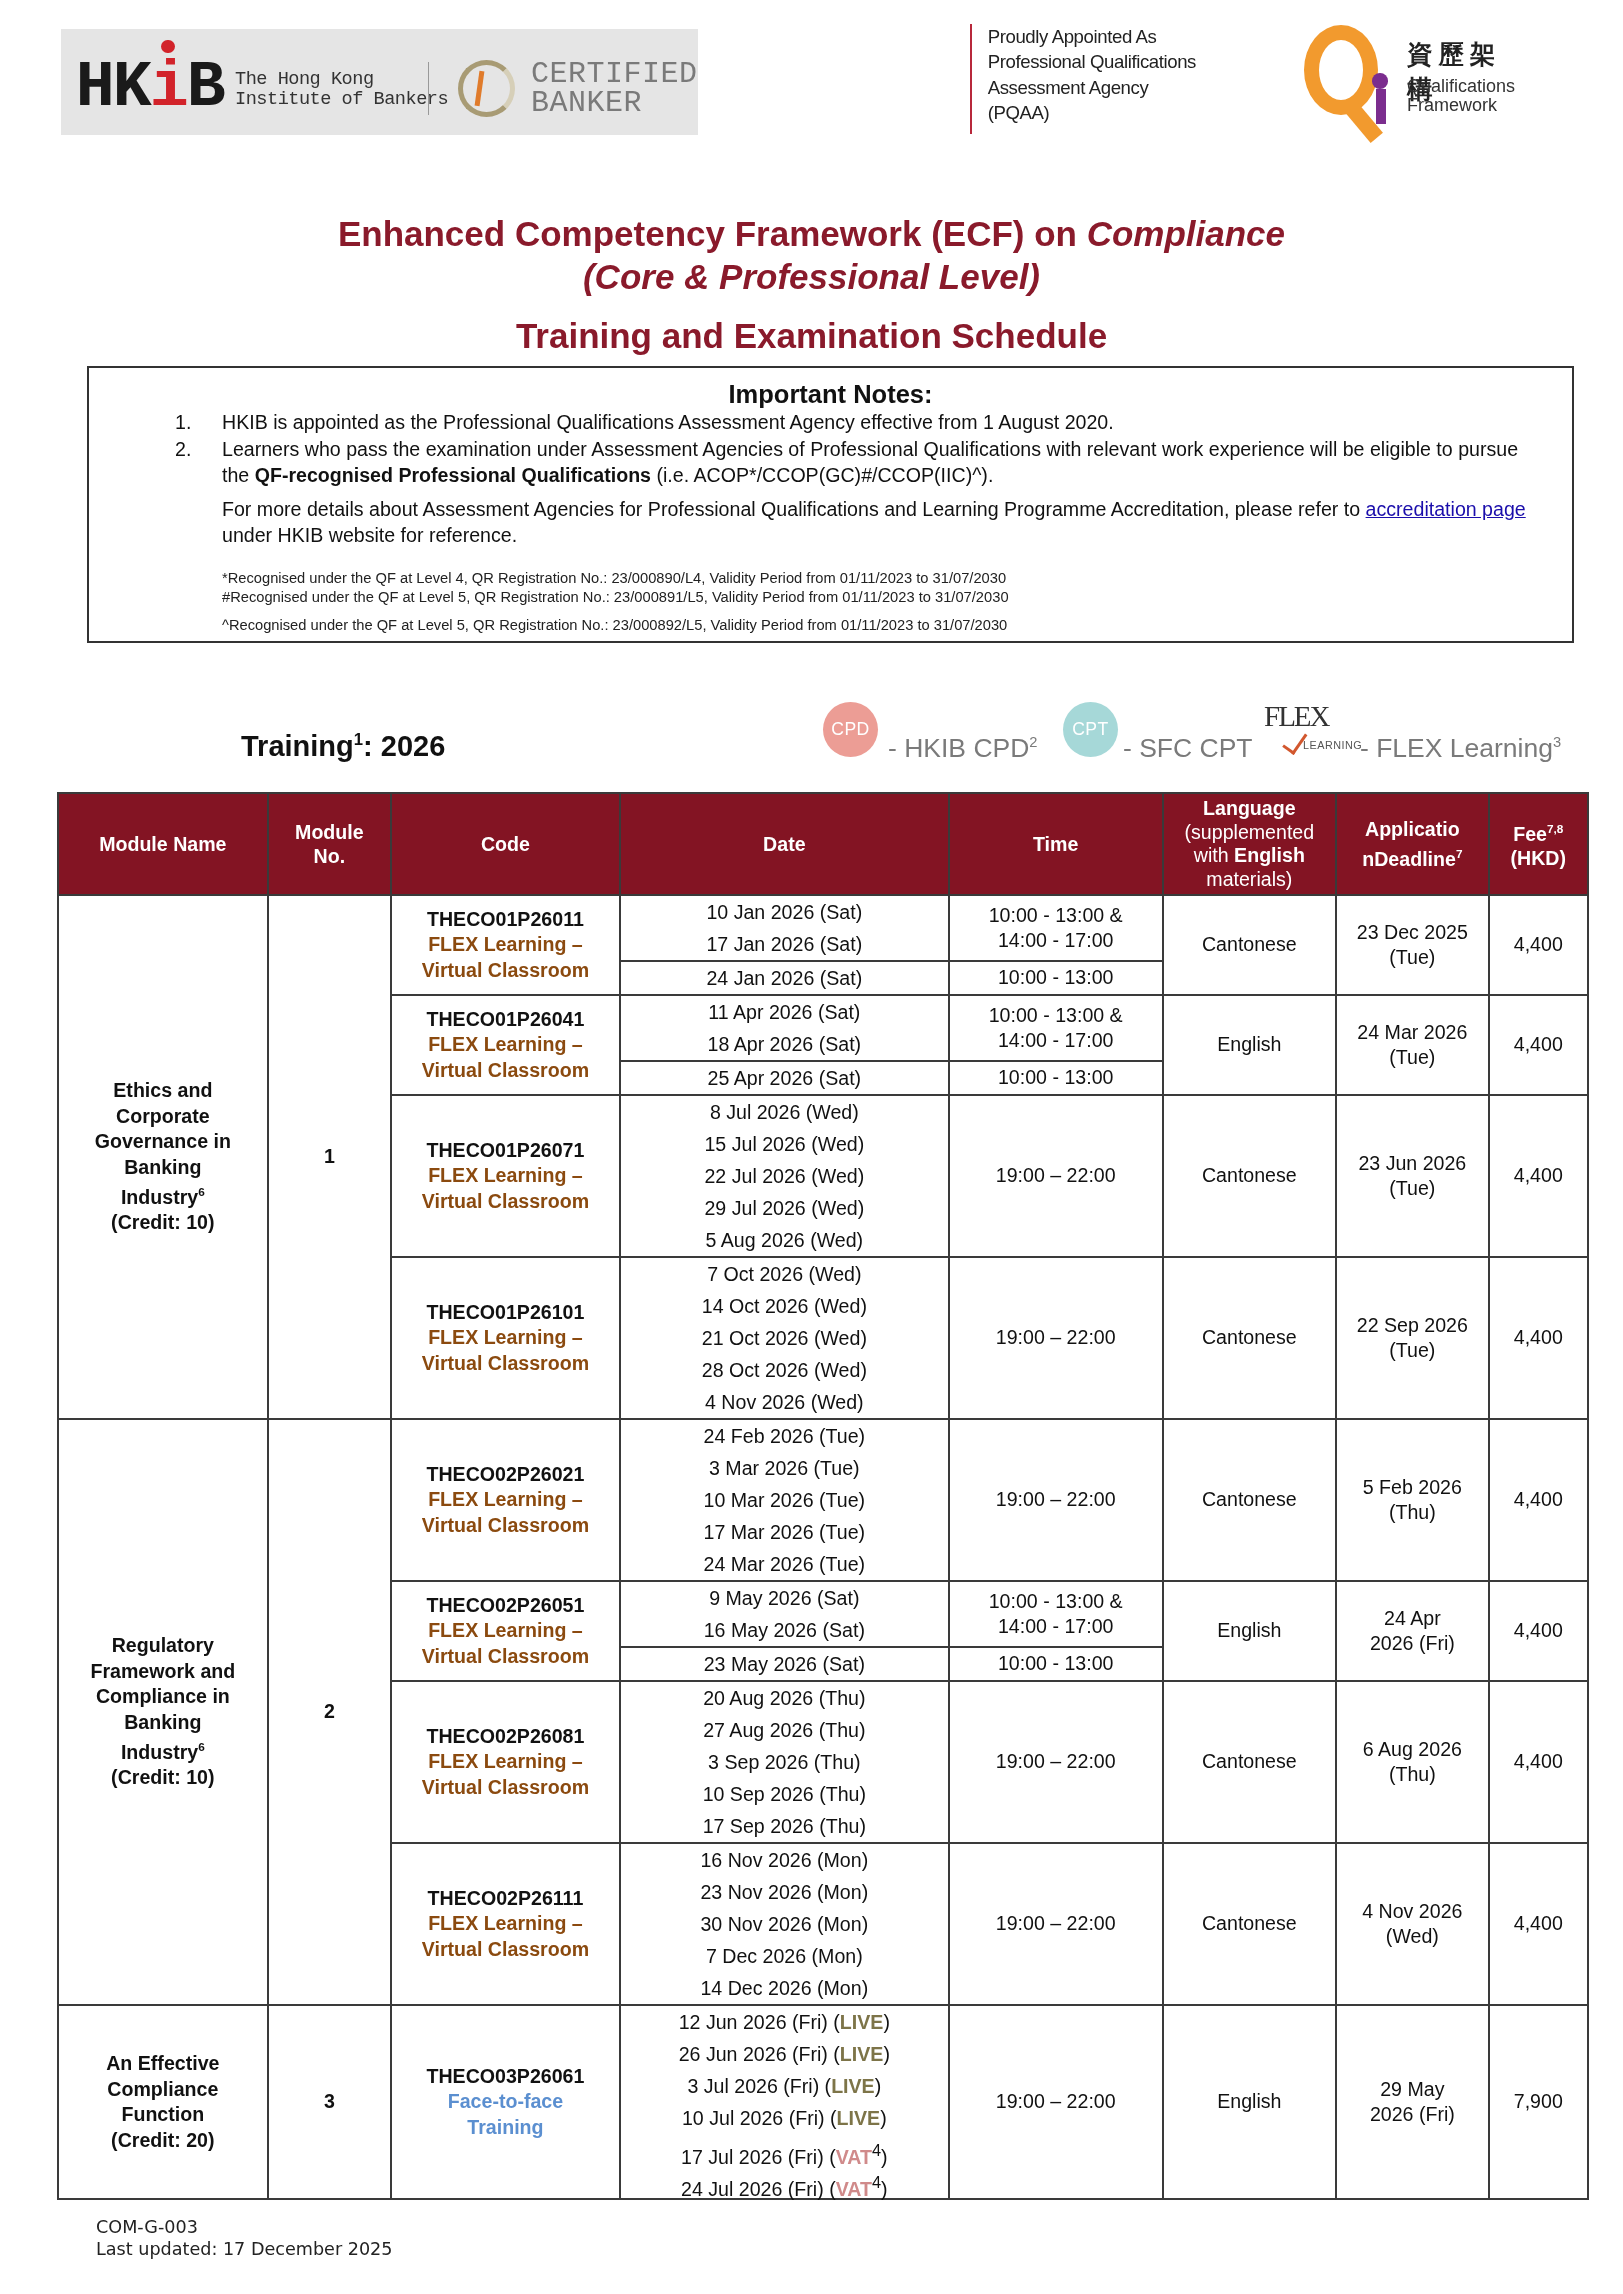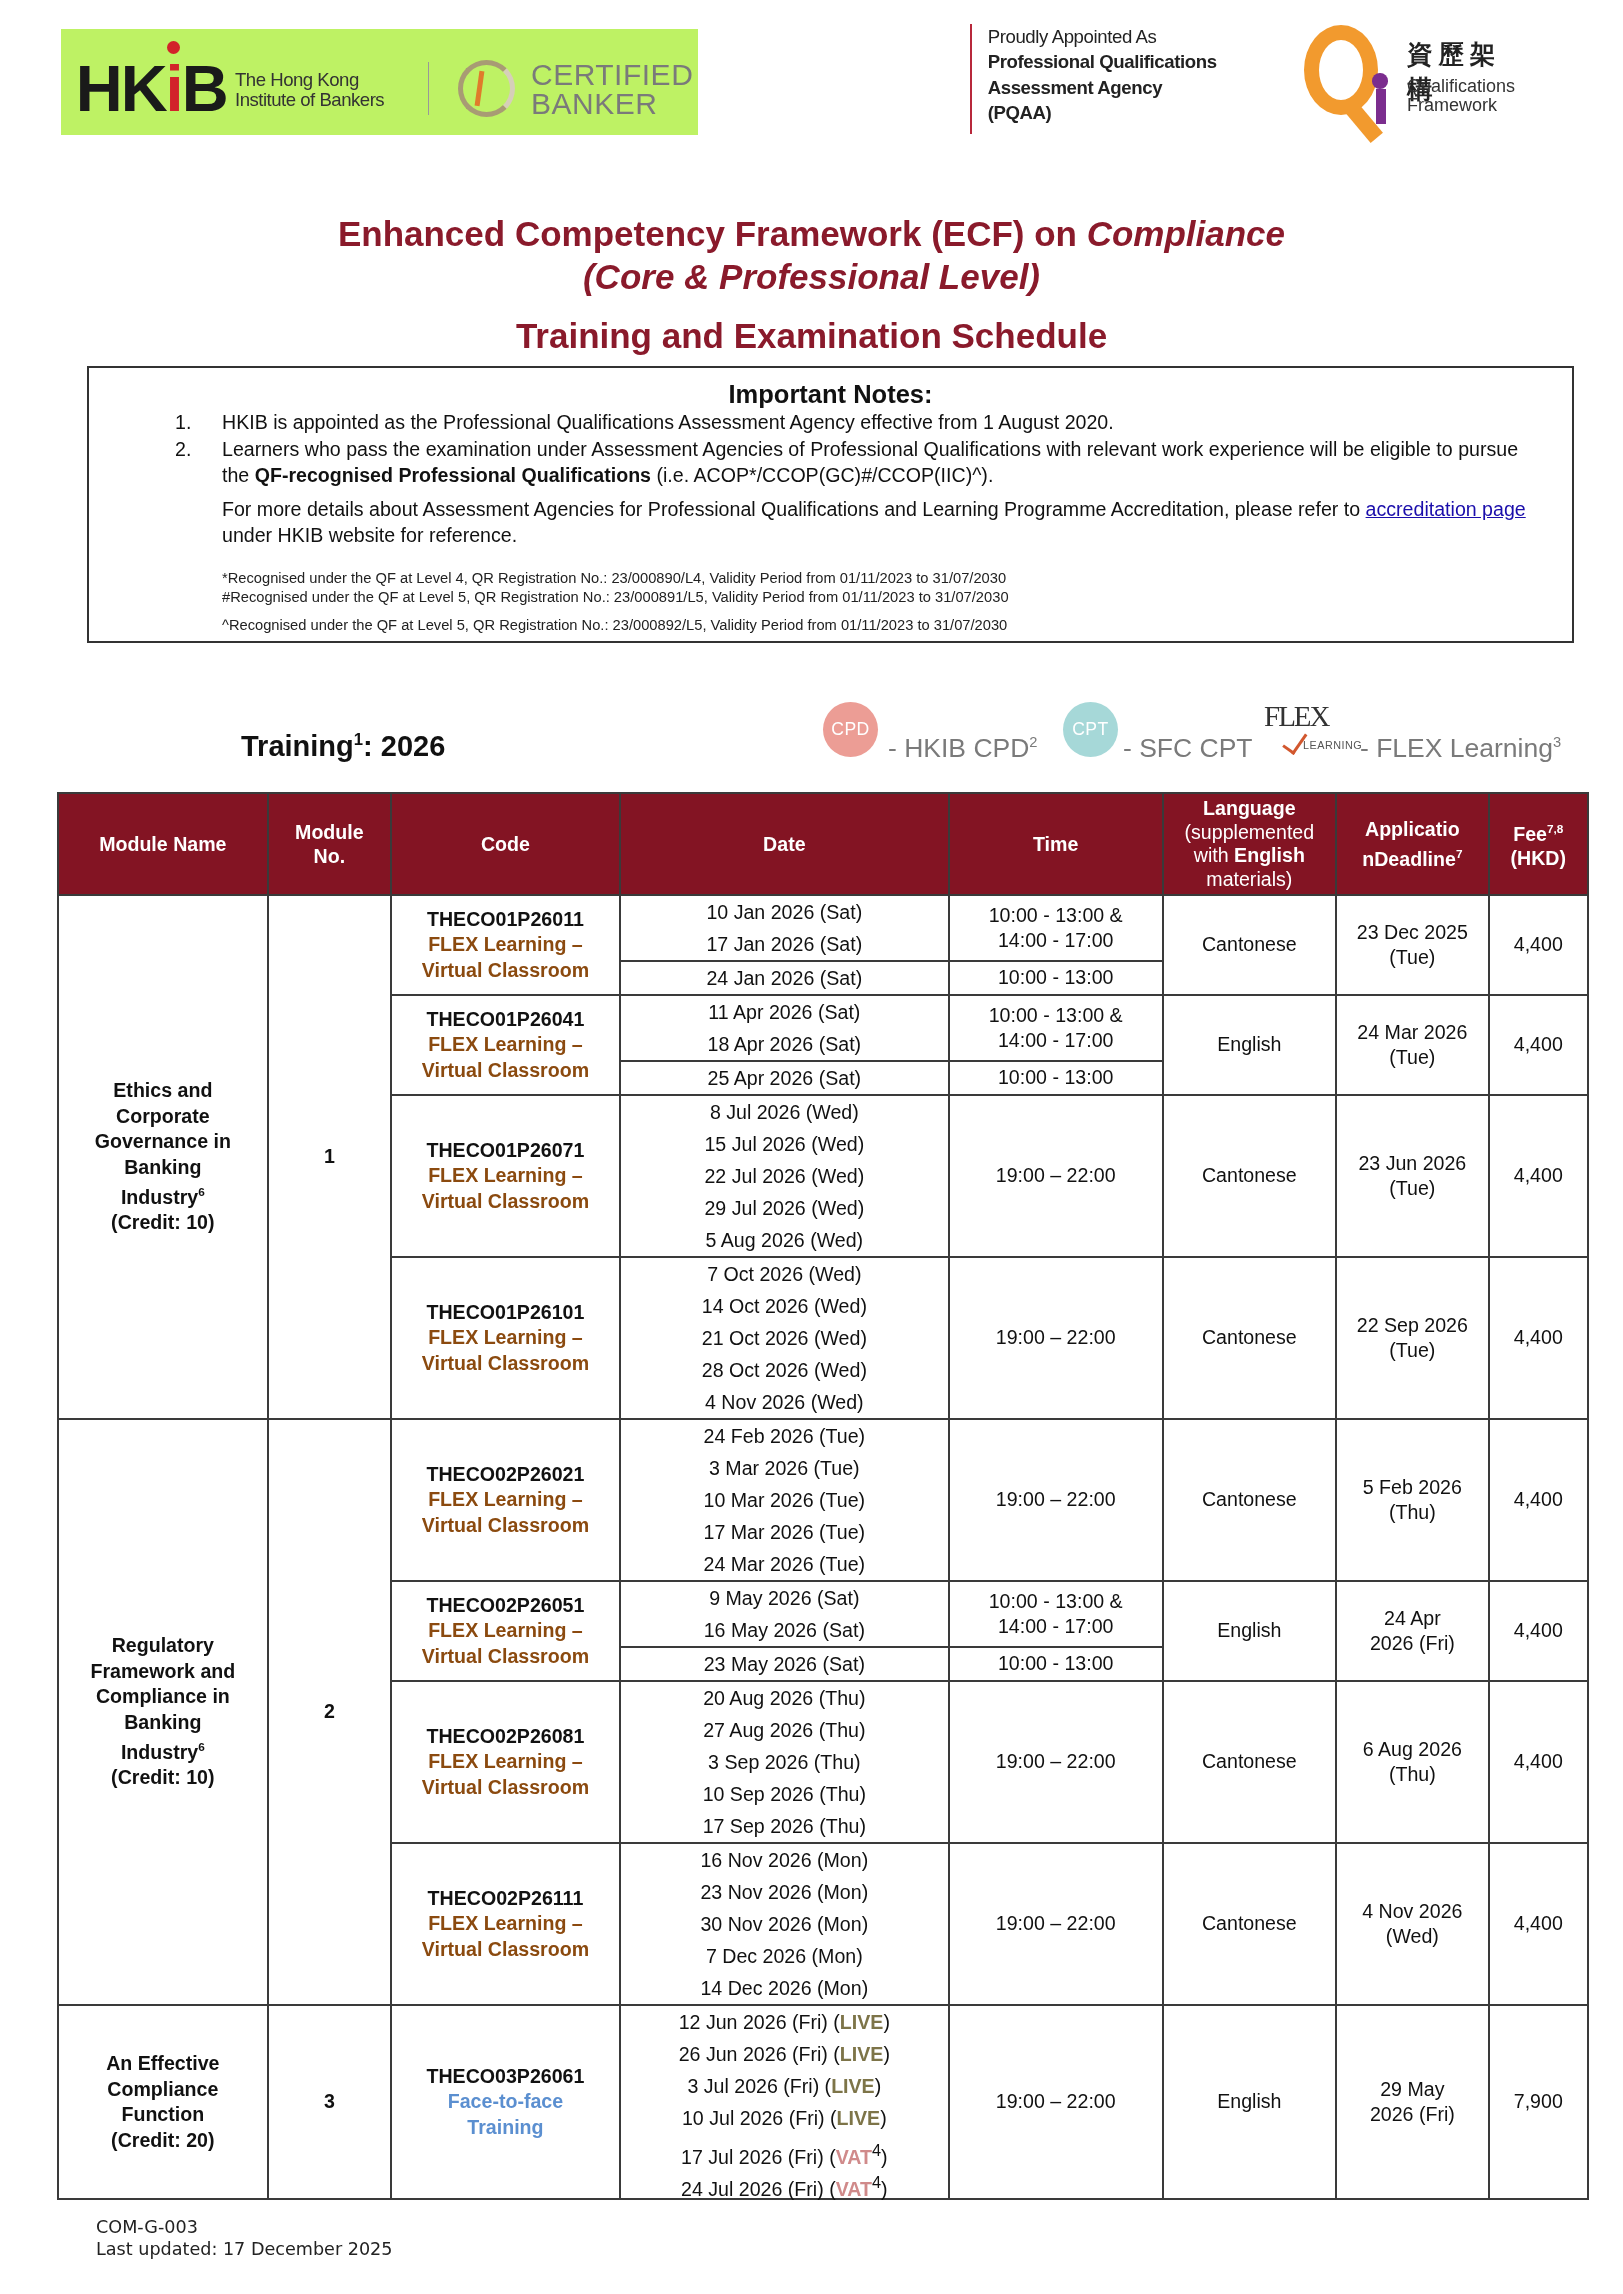--- a/index.html
+++ b/index.html
@@ -1,32 +1,32 @@
 <!DOCTYPE html>
 <html><head>
 <meta charset="utf-8">
 <style>
   * { box-sizing: border-box; margin: 0; padding: 0; }
   html, body { width: 1623px; height: 2295px; background: #ffffff; }
   body { position: relative; font-family: "Liberation Sans", sans-serif; color: #111; overflow: hidden; }
 
   
-  .logo-hkib { position: absolute; left: 61px; top: 29px; width: 637px; height: 106px; background: #bef264; }
+  .logo-hkib { position: absolute; left: 61px; top: 29px; width: 637px; height: 106px; background: #e5e5e5; font-family: Liberation Mono, monospace; }
   .hkib-mark { position: absolute; left: 14.7px; top: 27.4px; font-weight: bold; font-size: 65px; letter-spacing: -2px; color: #1a1a1a; line-height: 1; }
   .hkib-mark .i { color: #d2232a; position: relative; }
   .hkib-mark .i-dot { position: absolute; left: 50%; top: -11.8px; width: 13.7px; height: 13.7px; margin-left: -6.9px; border-radius: 50%; background: #d2232a; }
   .hkib-name { position: absolute; left: 174px; top: 41px; font-size: 18.6px; line-height: 19.6px; color: #333; letter-spacing: -0.5px; }
   .hkib-sep { position: absolute; left: 367px; top: 33px; width: 1px; height: 53px; background: #999; }
   .cb-emblem { position: absolute; left: 397px; top: 31px; width: 57px; height: 57px; border-radius: 50%; border: 5.9px solid #a89b74; border-right-color: #d6cfb8; }
   .cb-emblem::after { content: ""; position: absolute; left: 13.7px; top: 5.9px; width: 4.9px; height: 35px; background: #e07b2b; transform: rotate(8deg); }
   .cb-text { position: absolute; left: 470px; top: 31px; font-size: 30px; line-height: 29px; color: #7a7a7a; letter-spacing: 0.5px; }
 
   .pqaa { position: absolute; left: 970px; top: 23.5px; padding-left: 15.7px; border-left: 2.9px solid #b8283b; height: 110px; }
   .pqaa div { font-size: 18.6px; line-height: 25.5px; color: #222; letter-spacing: -0.4px; }
-  .pqaa .b { font-weight: bold; }
+  .pqaa .b { font-weight: normal; }
 
   .qf-logo { position: absolute; left: 1284px; top: 19.6px; width: 245px; height: 118px; }
   .qf-q { position: absolute; left: 19.6px; top: 5.9px; width: 74px; height: 90px; border: 15.7px solid #f29a2e; border-radius: 50%; }
   .qf-tail { position: absolute; left: 71px; top: 80px; width: 15.7px; height: 43px; background: #f29a2e; transform: rotate(-40deg); }
   .qf-person { position: absolute; left: 92px; top: 69px; width: 9.8px; height: 35px; background: #7b2d8e; }
   .qf-person::before { content: ""; position: absolute; left: -3.9px; top: -15.7px; width: 15.7px; height: 15.7px; border-radius: 50%; background: #7b2d8e; }
   .qf-cn { position: absolute; left: 123px; top: 17.6px; font-size: 25.5px; font-weight: bold; color: #222; letter-spacing: 5.9px; font-family: "DejaVu Sans", sans-serif; }
   .qf-en { position: absolute; left: 123px; top: 57px; font-size: 18px; line-height: 19.6px; color: #333; }
 
   

